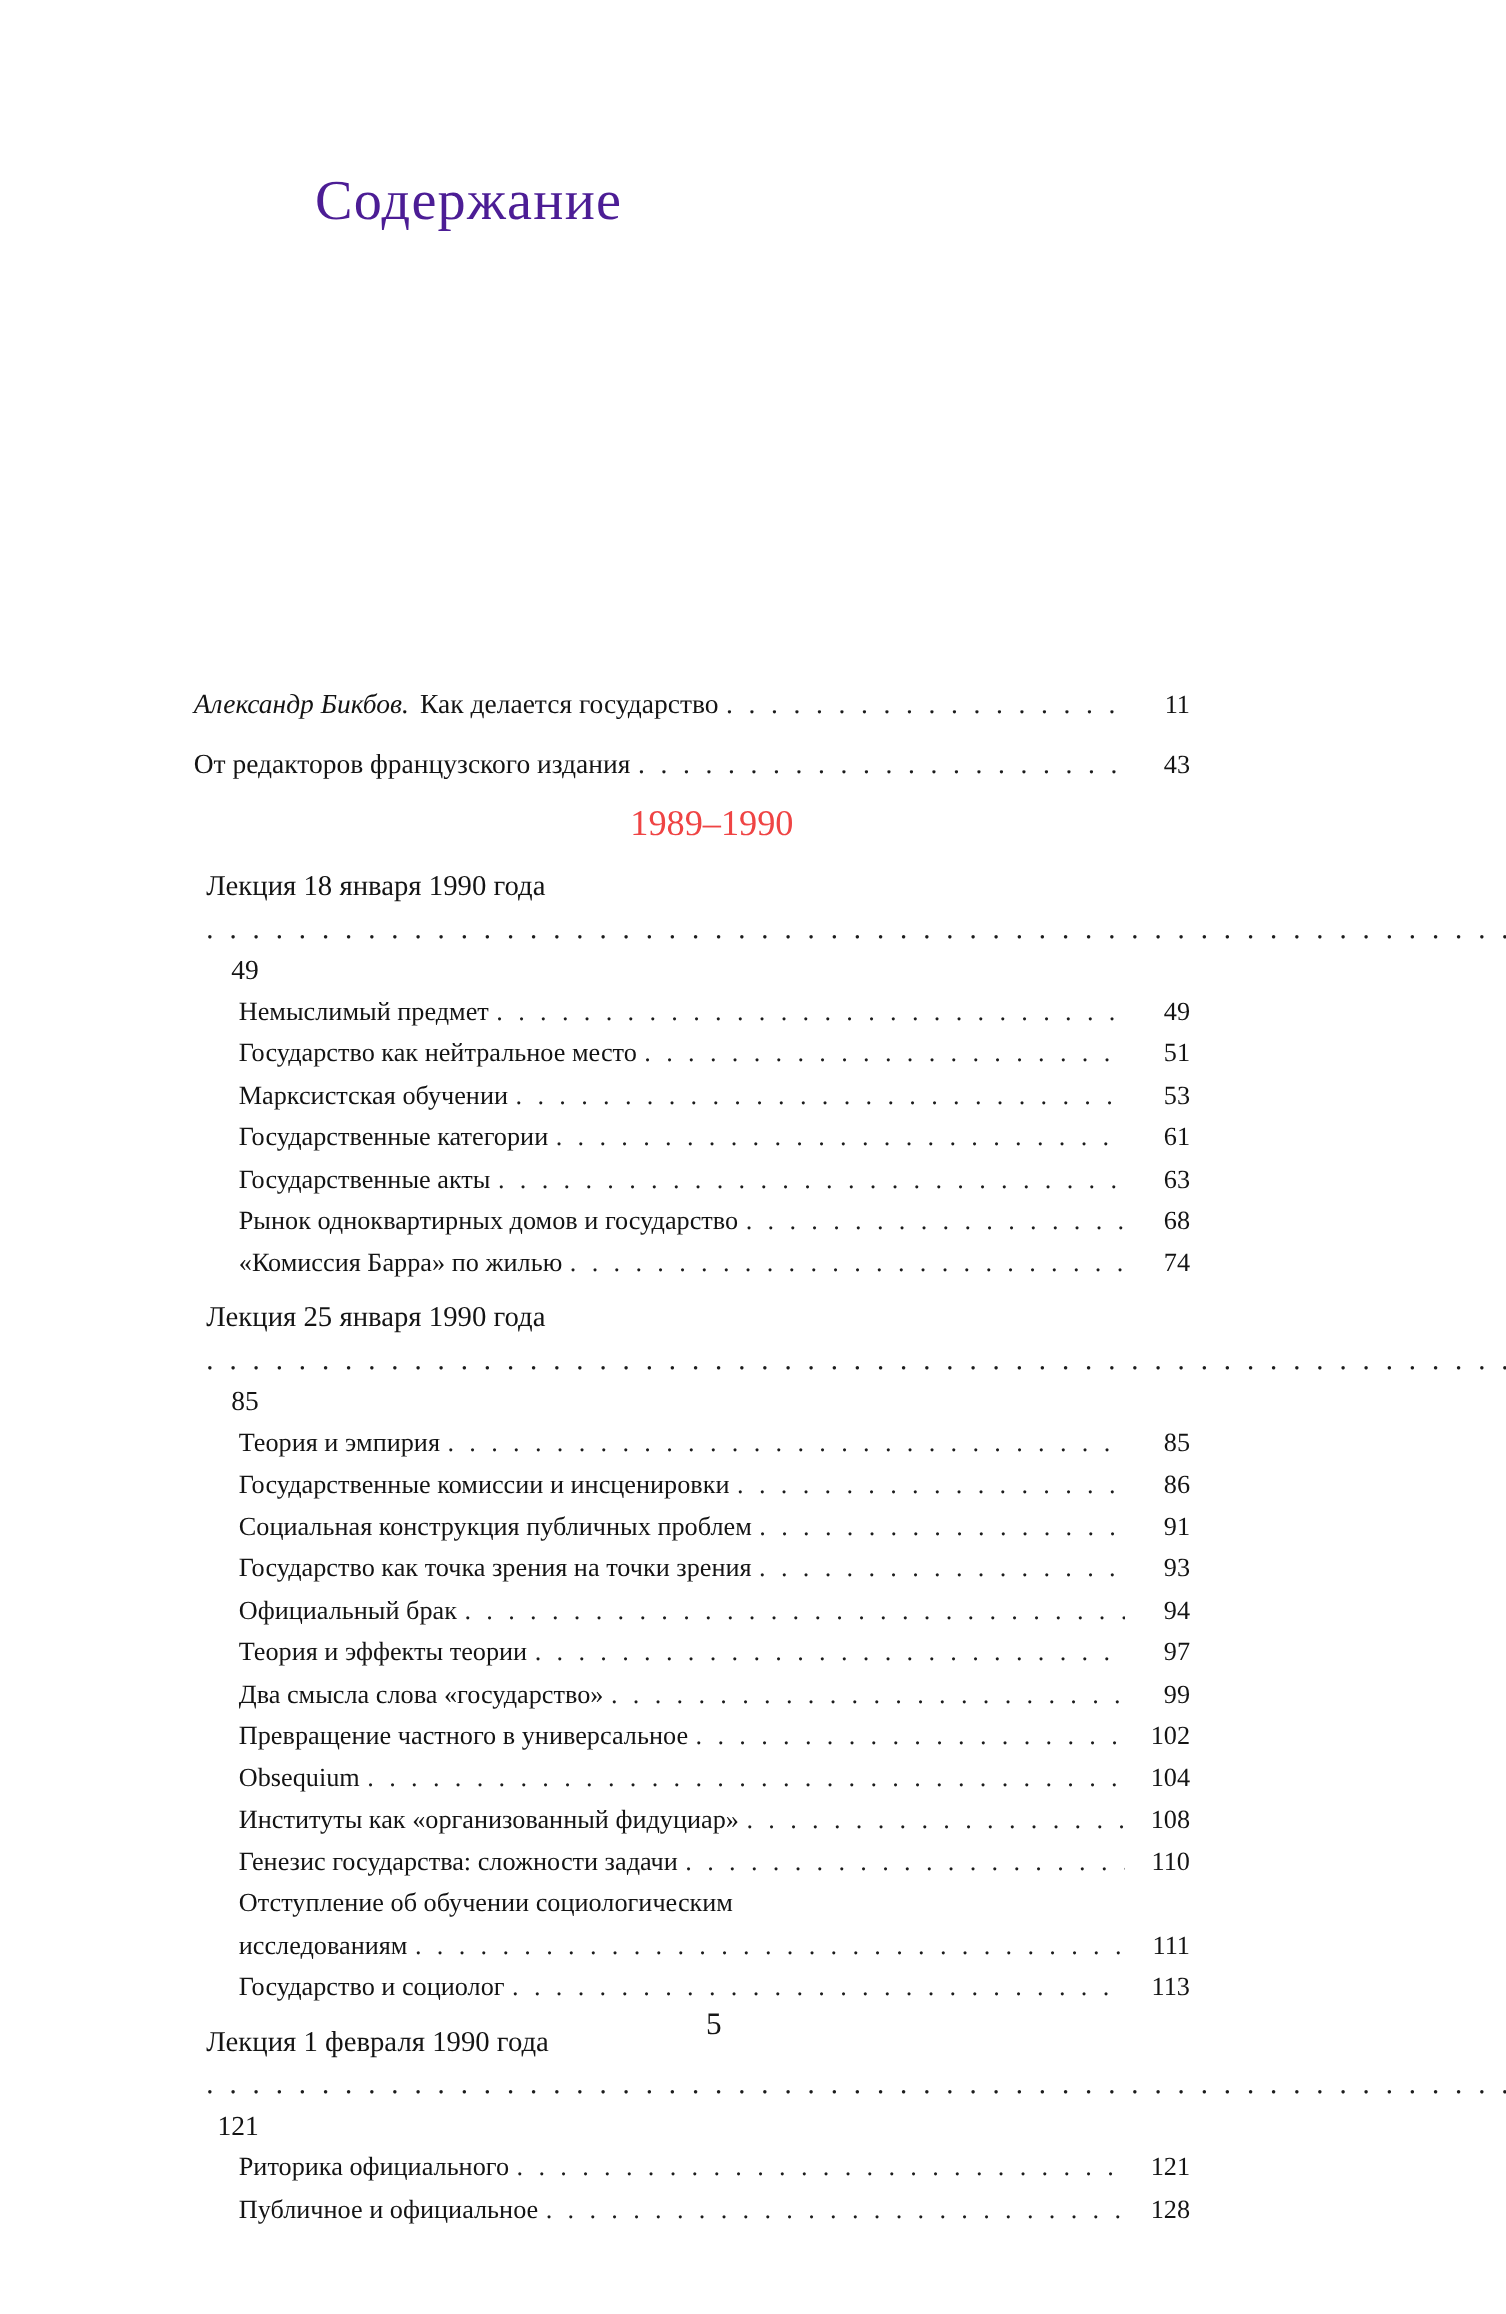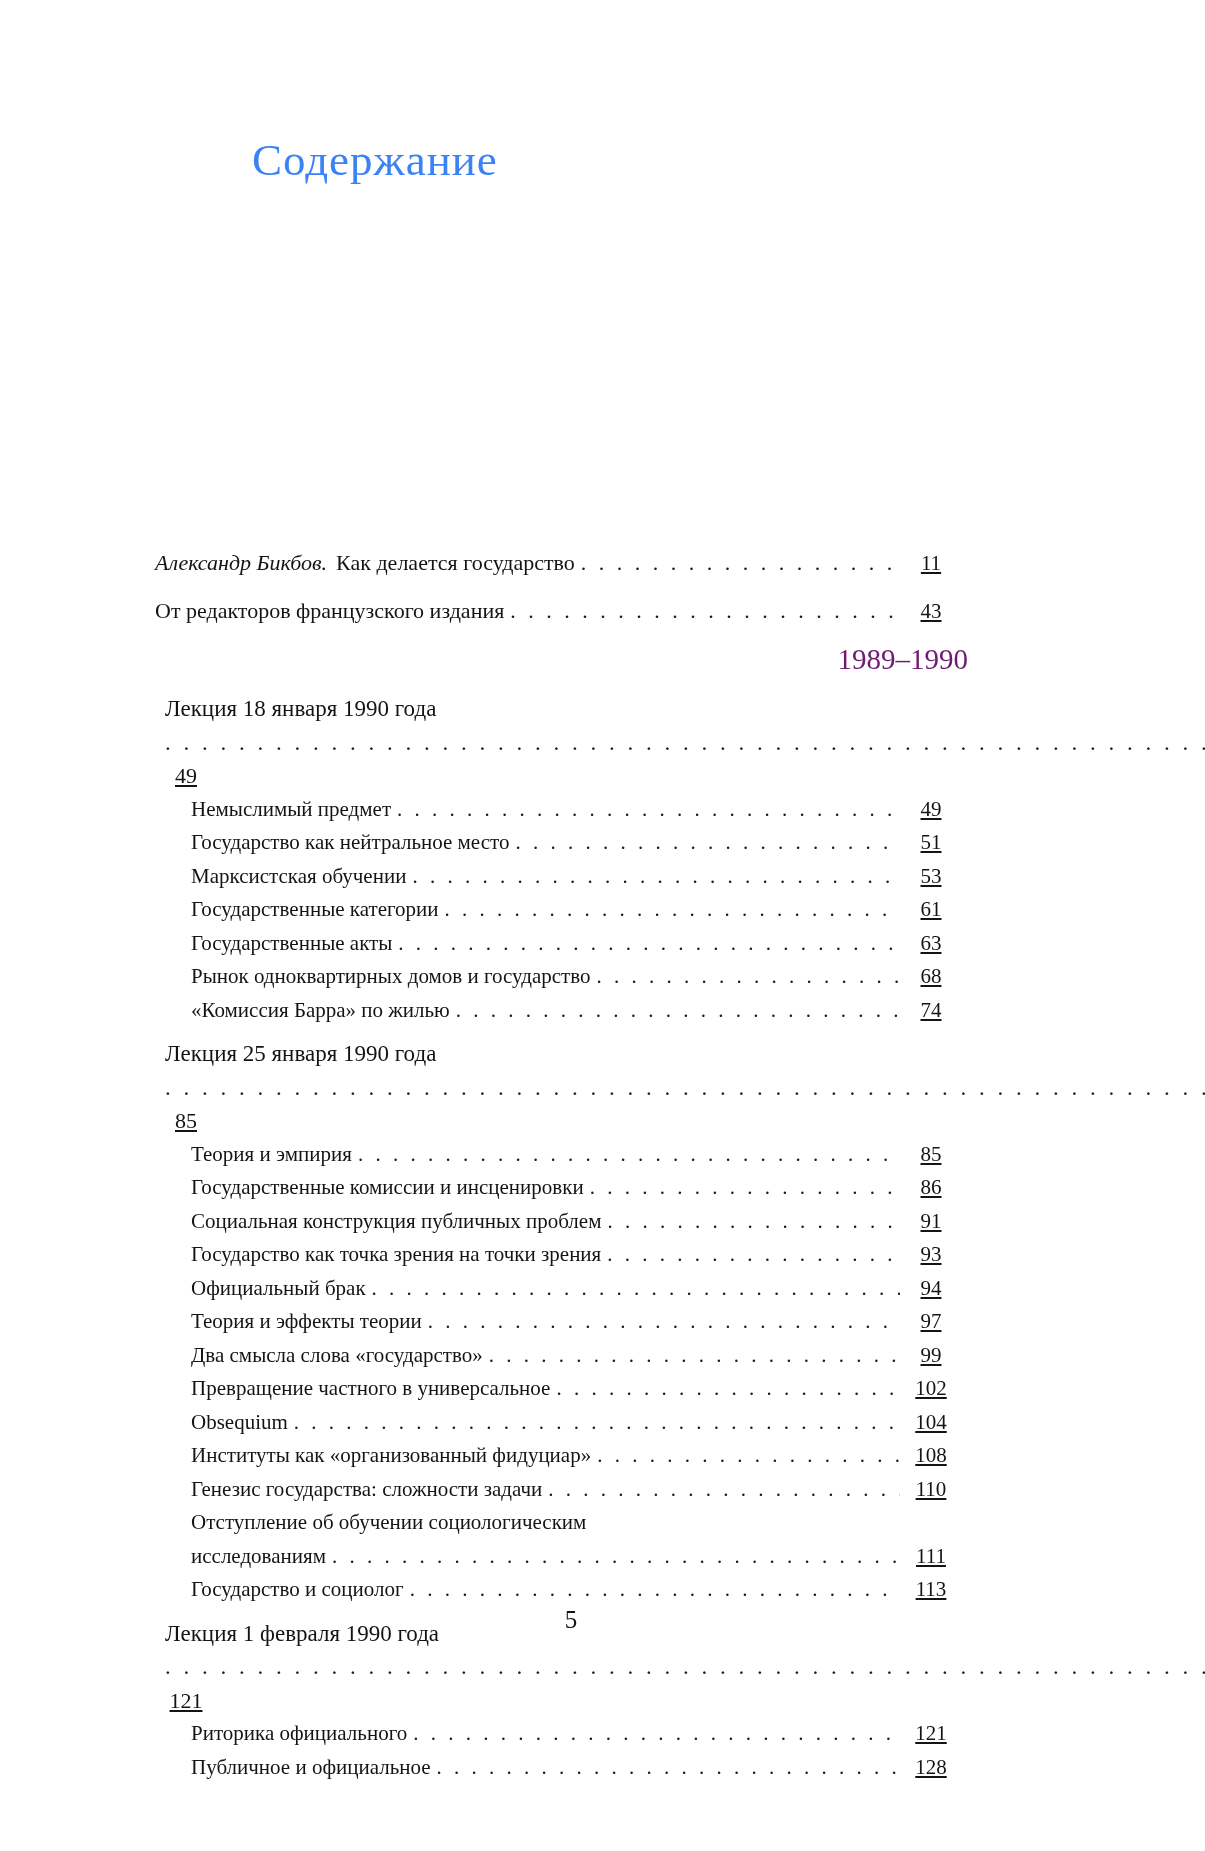--- a/index.html
+++ b/index.html
@@ -11,43 +11,43 @@
     position: relative;
     overflow: hidden;
   }
   .page { position: relative; width: 1205px; height: 1851px; background: #fff; }
 
   .title {
     position: absolute;
     left: 252px; top: 134px;
     font-size: 45px;
     letter-spacing: 1px;
-    color: #3b82f6;
+    color: #4c1d95;
   }
 
   .toc {
     position: absolute;
     left: 155px; top: 546px;
     width: 797px;
   }
 
   .row { display: flex; align-items: baseline; line-height: 33.5px; }
 
   .fm-row { font-size: 22px; margin-bottom: 13px; }
   .fm-author { font-style: italic; }
   .fm-title { margin-left: 9px; }
 
   .section-heading {
     font-size: 29px;
     line-height: 36px;
-    text-align: right;
+    text-align: center;
     transform: translateX(16px);
     margin-top: 4px;
     margin-bottom: 15px;
-    color: #701a75;
+    color: #ef4444;
   }
 
   .block { margin-top: 10px; }
 
   .l1 { font-size: 23px; flex-direction: column; }
   .l2 { font-size: 21px; padding-left: 36px; }
 
   .lbl { white-space: nowrap; }
 
   .leader {
@@ -58,24 +58,23 @@
     letter-spacing: 3.5px;
     color: #1c1c1c;
   }
   .leader::after {
     content: ". . . . . . . . . . . . . . . . . . . . . . . . . . . . . . . . . . . . . . . . . . . . . . . . . . . . . . . . . . . . . . . . . . . . . . . .";
   }
 
   .pg {
     margin-left: 10px;
     min-width: 42px;
-    text-align: center;
+    text-align: right;
     white-space: nowrap;
     font-size: 21px;
-    text-decoration: underline;
   }
   .l1 .pg { font-size: 22px; }
 
   .wrap-first { padding-right: 0; }
 
   .footer {
     position: absolute;
     left: 155px; top: 1606px;
     width: 832px;
     text-align: center;

